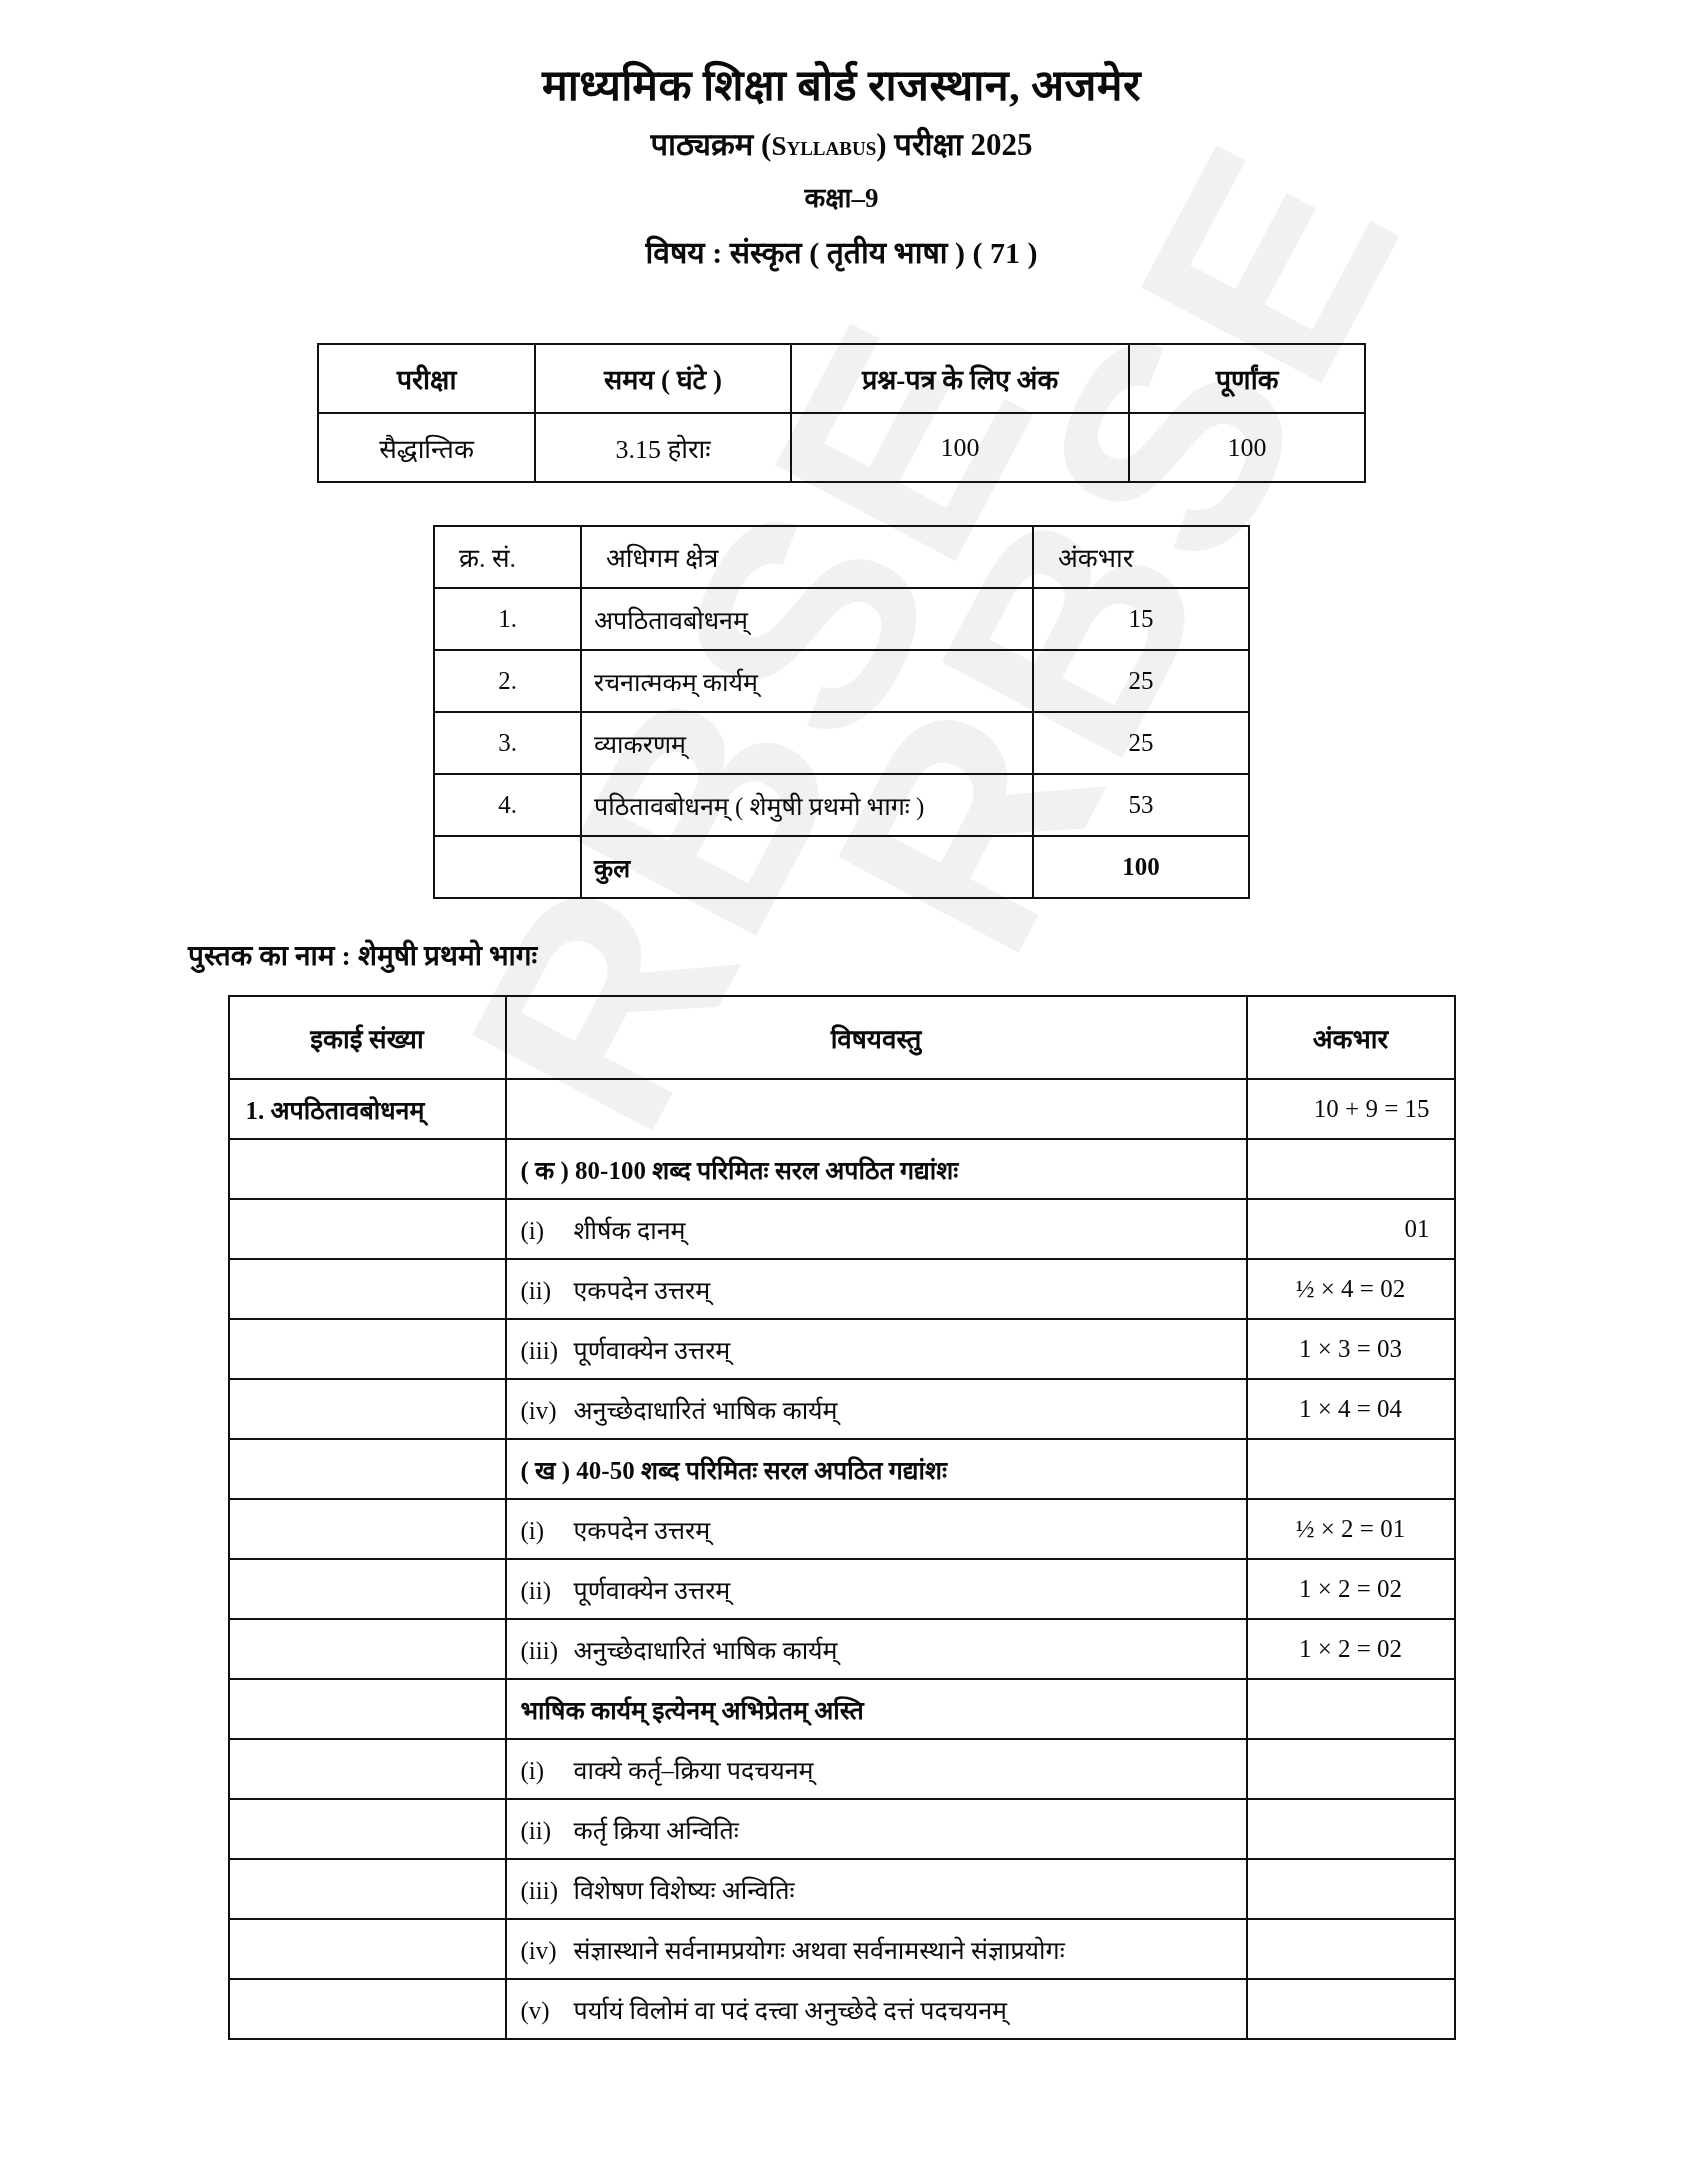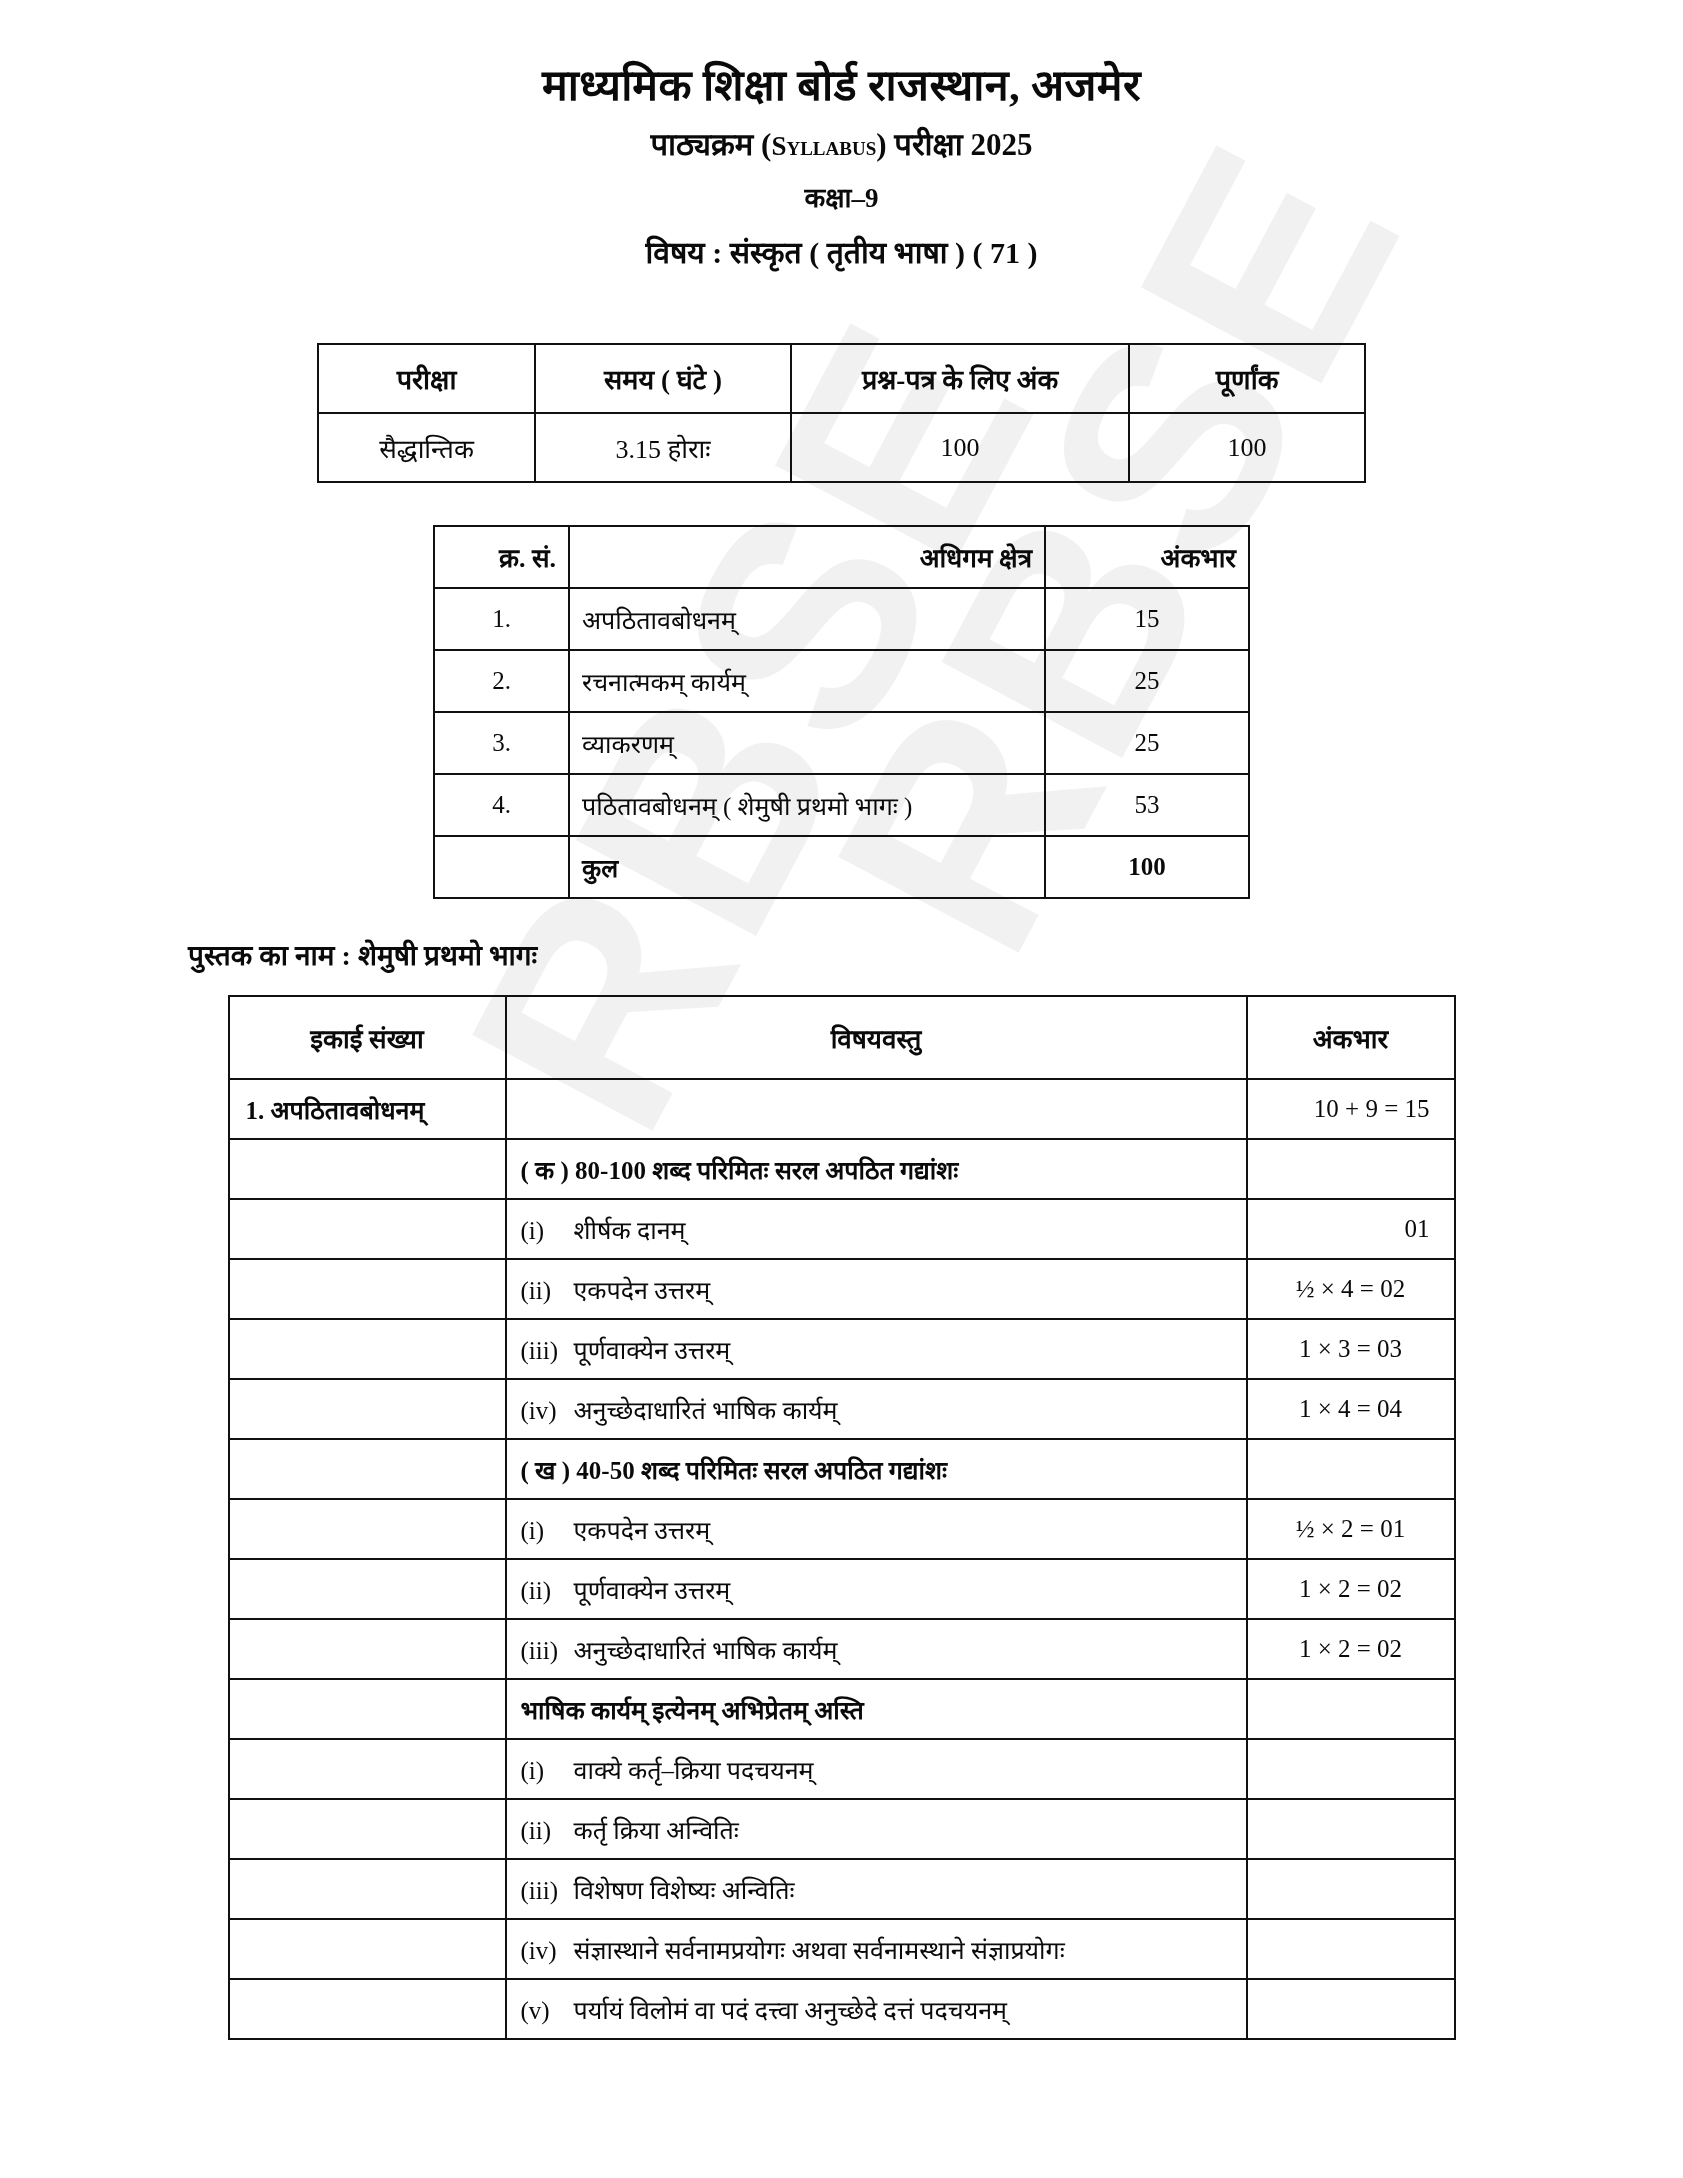--- a/index.html
+++ b/index.html
@@ -104,21 +104,21 @@
   
   .t-areas {
     margin: 42px auto 0 auto;
     width: 817px;
   }
   .t-areas td {
     height: 50px;
     font-size: 25px;
     padding: 5px 12px;
   }
-  .t-areas .hd td { font-weight: 700; font-size: 26px; text-align: right; }
+  .t-areas .hd td { font-weight: 400; font-size: 26px; text-align: left; padding-left: 24px; }
   .t-areas .sn { width: 109px; text-align: center; }
   .t-areas .area { text-align: left; }
   .t-areas .mk { width: 178px; text-align: center; }
   .t-areas .total td { font-weight: 700; }
 
   
   .book-name {
     margin: 36px 0 0 188px;
     font-size: 28px;
     font-weight: 700;

